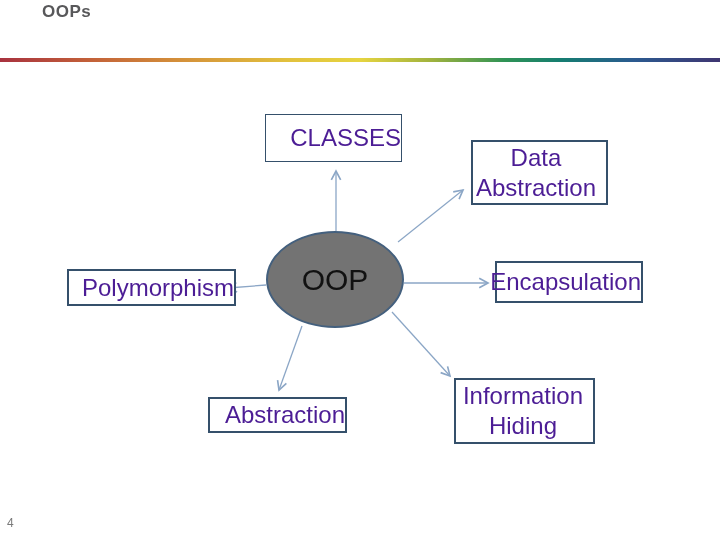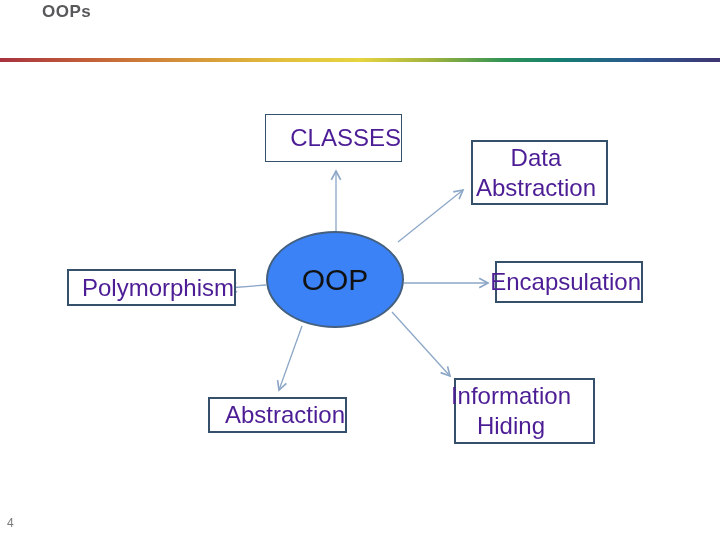--- a/index.html
+++ b/index.html
@@ -29,28 +29,28 @@
     position:absolute;z-index:2;box-sizing:border-box;
     background:#ffffff;border:2px solid #35506b;
     display:flex;align-items:center;justify-content:flex-end;
     text-align:center;
     font-size:24px;color:#4c1d95;line-height:1.25;
   }
   .node-box.thin{border-width:1.5px;}
   .center-ellipse{
     position:absolute;z-index:2;box-sizing:border-box;
     left:266px;top:231px;width:138px;height:97px;
-    background:#3b82f6;border:2.5px solid #44607e;border-radius:50%;
+    background:#737373;border:2.5px solid #44607e;border-radius:50%;
     display:flex;align-items:center;justify-content:center;
     font-size:30px;color:#111111;
   }
   .box-classes{left:265px;top:114px;width:137px;height:48px;}
   .box-data-abstraction{left:471px;top:140px;width:137px;height:65px;padding:16px 10px;}
   .box-encapsulation{left:495px;top:261px;width:148px;height:42px;}
-  .box-information-hiding{left:454px;top:378px;width:141px;height:66px;padding:2px 22px;}
+  .box-information-hiding{left:454px;top:378px;width:141px;height:66px;padding:2px 10px;}
   .box-inheritance{left:208px;top:397px;width:139px;height:36px;}
   .box-polymorphism{left:67px;top:269px;width:169px;height:37px;}
   
   .page-number{
     position:absolute;left:7px;top:516px;
     font-size:12px;color:#7a7a7a;
   }
 </style>
 </head>
 <body>

